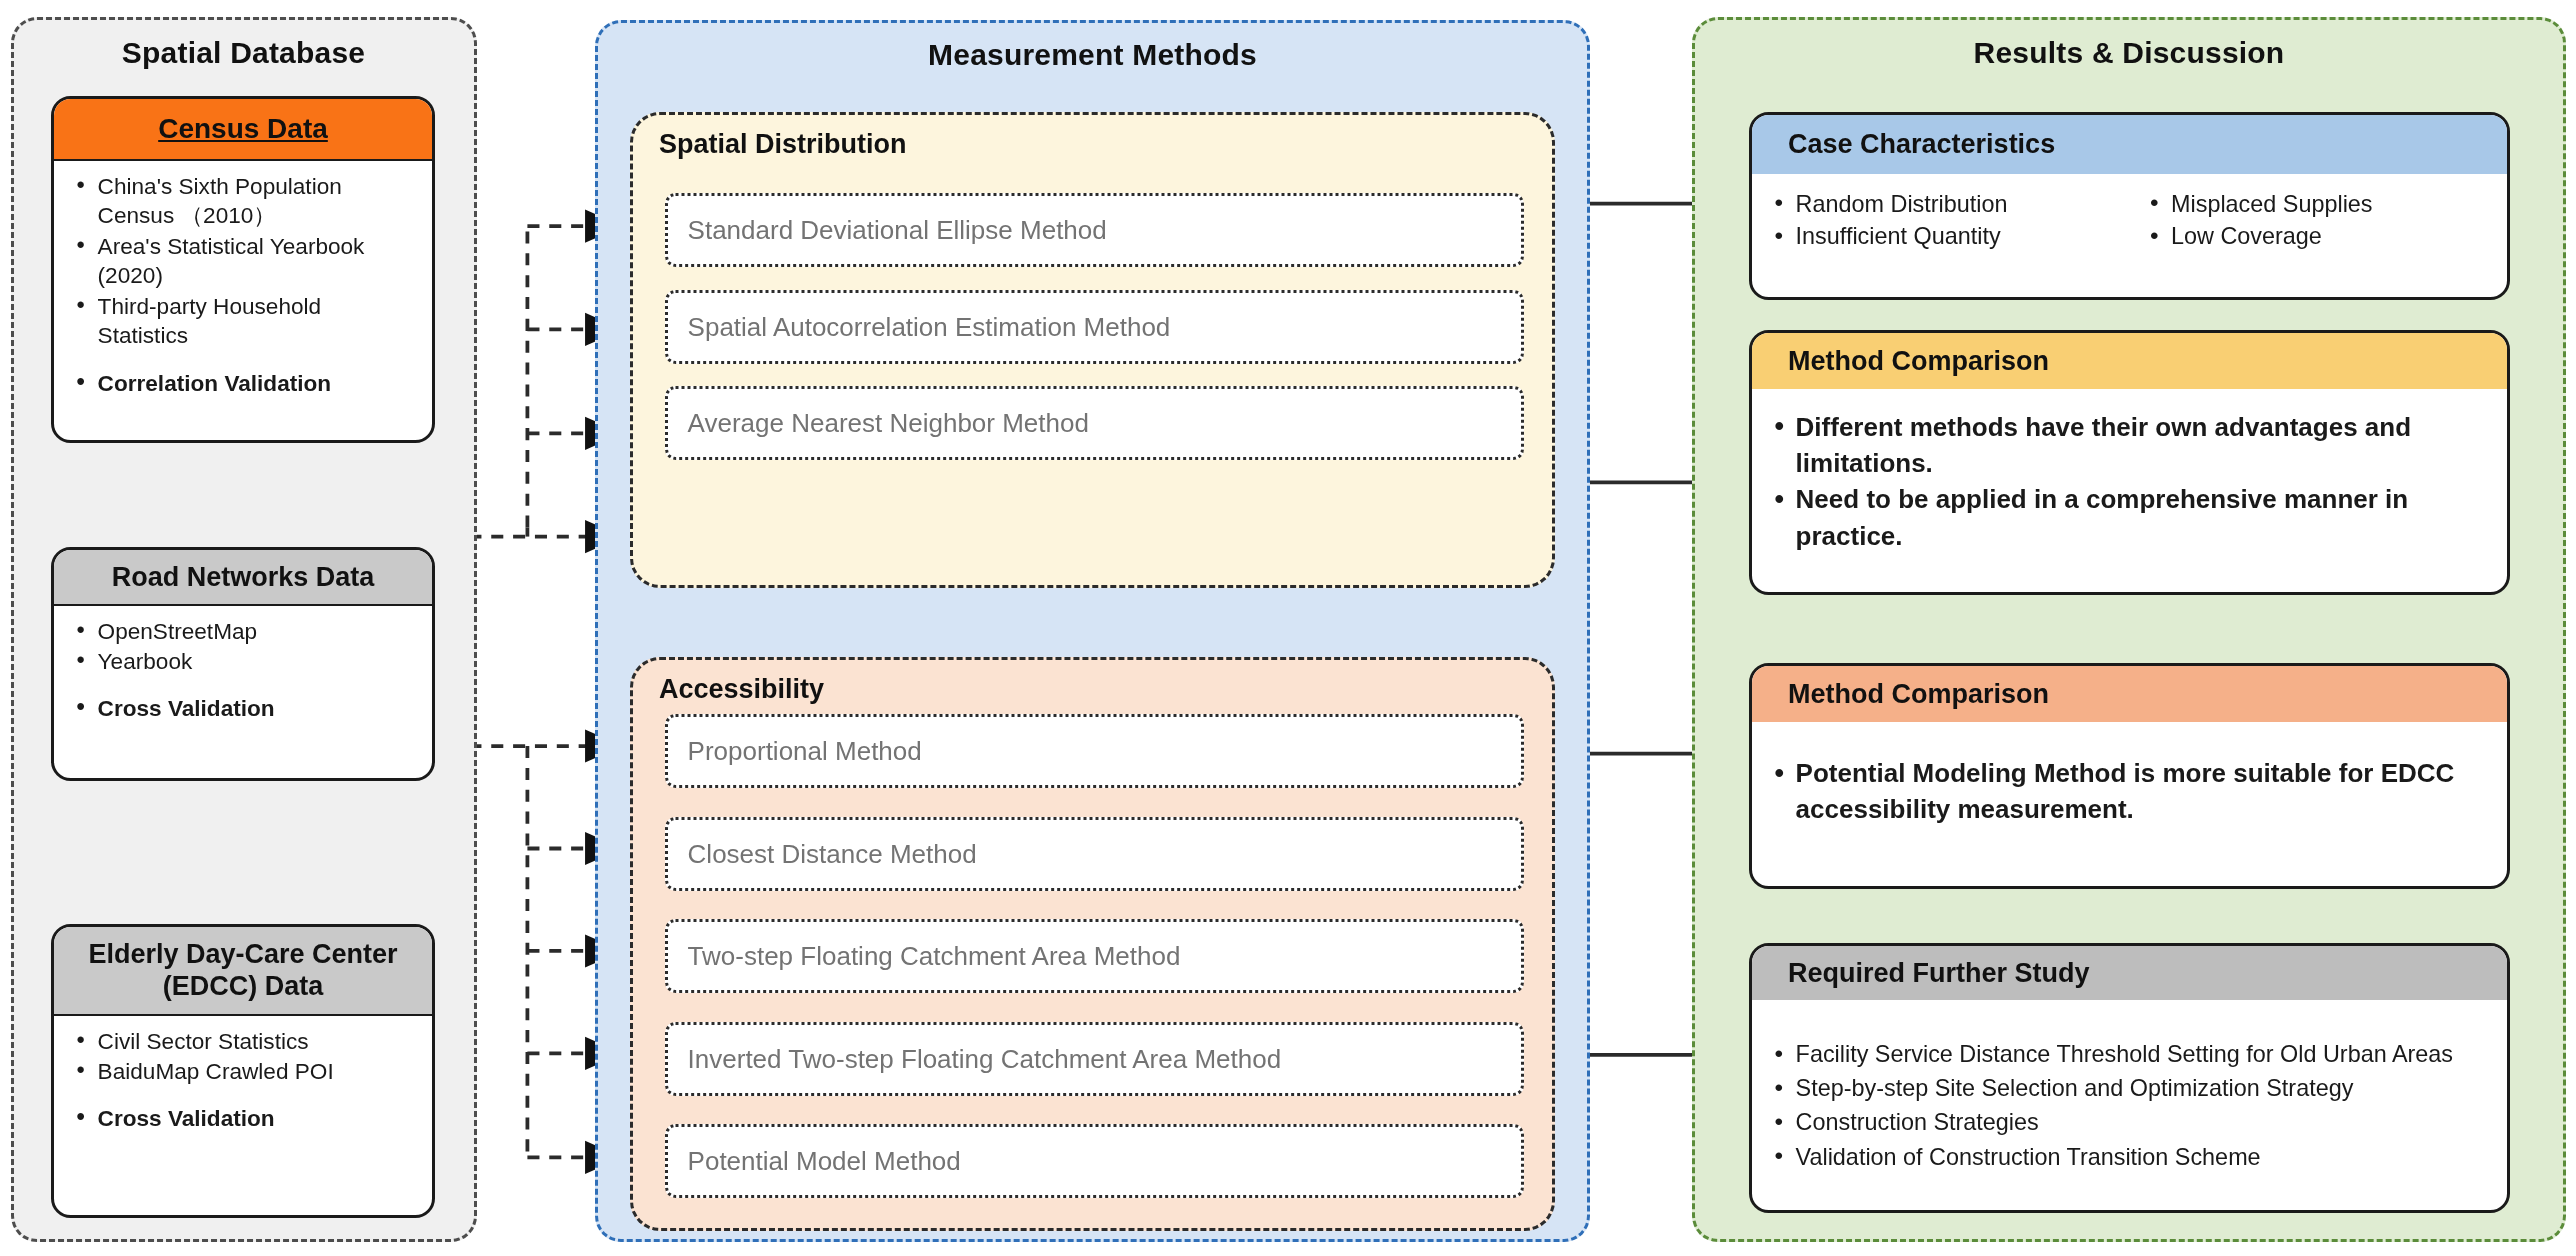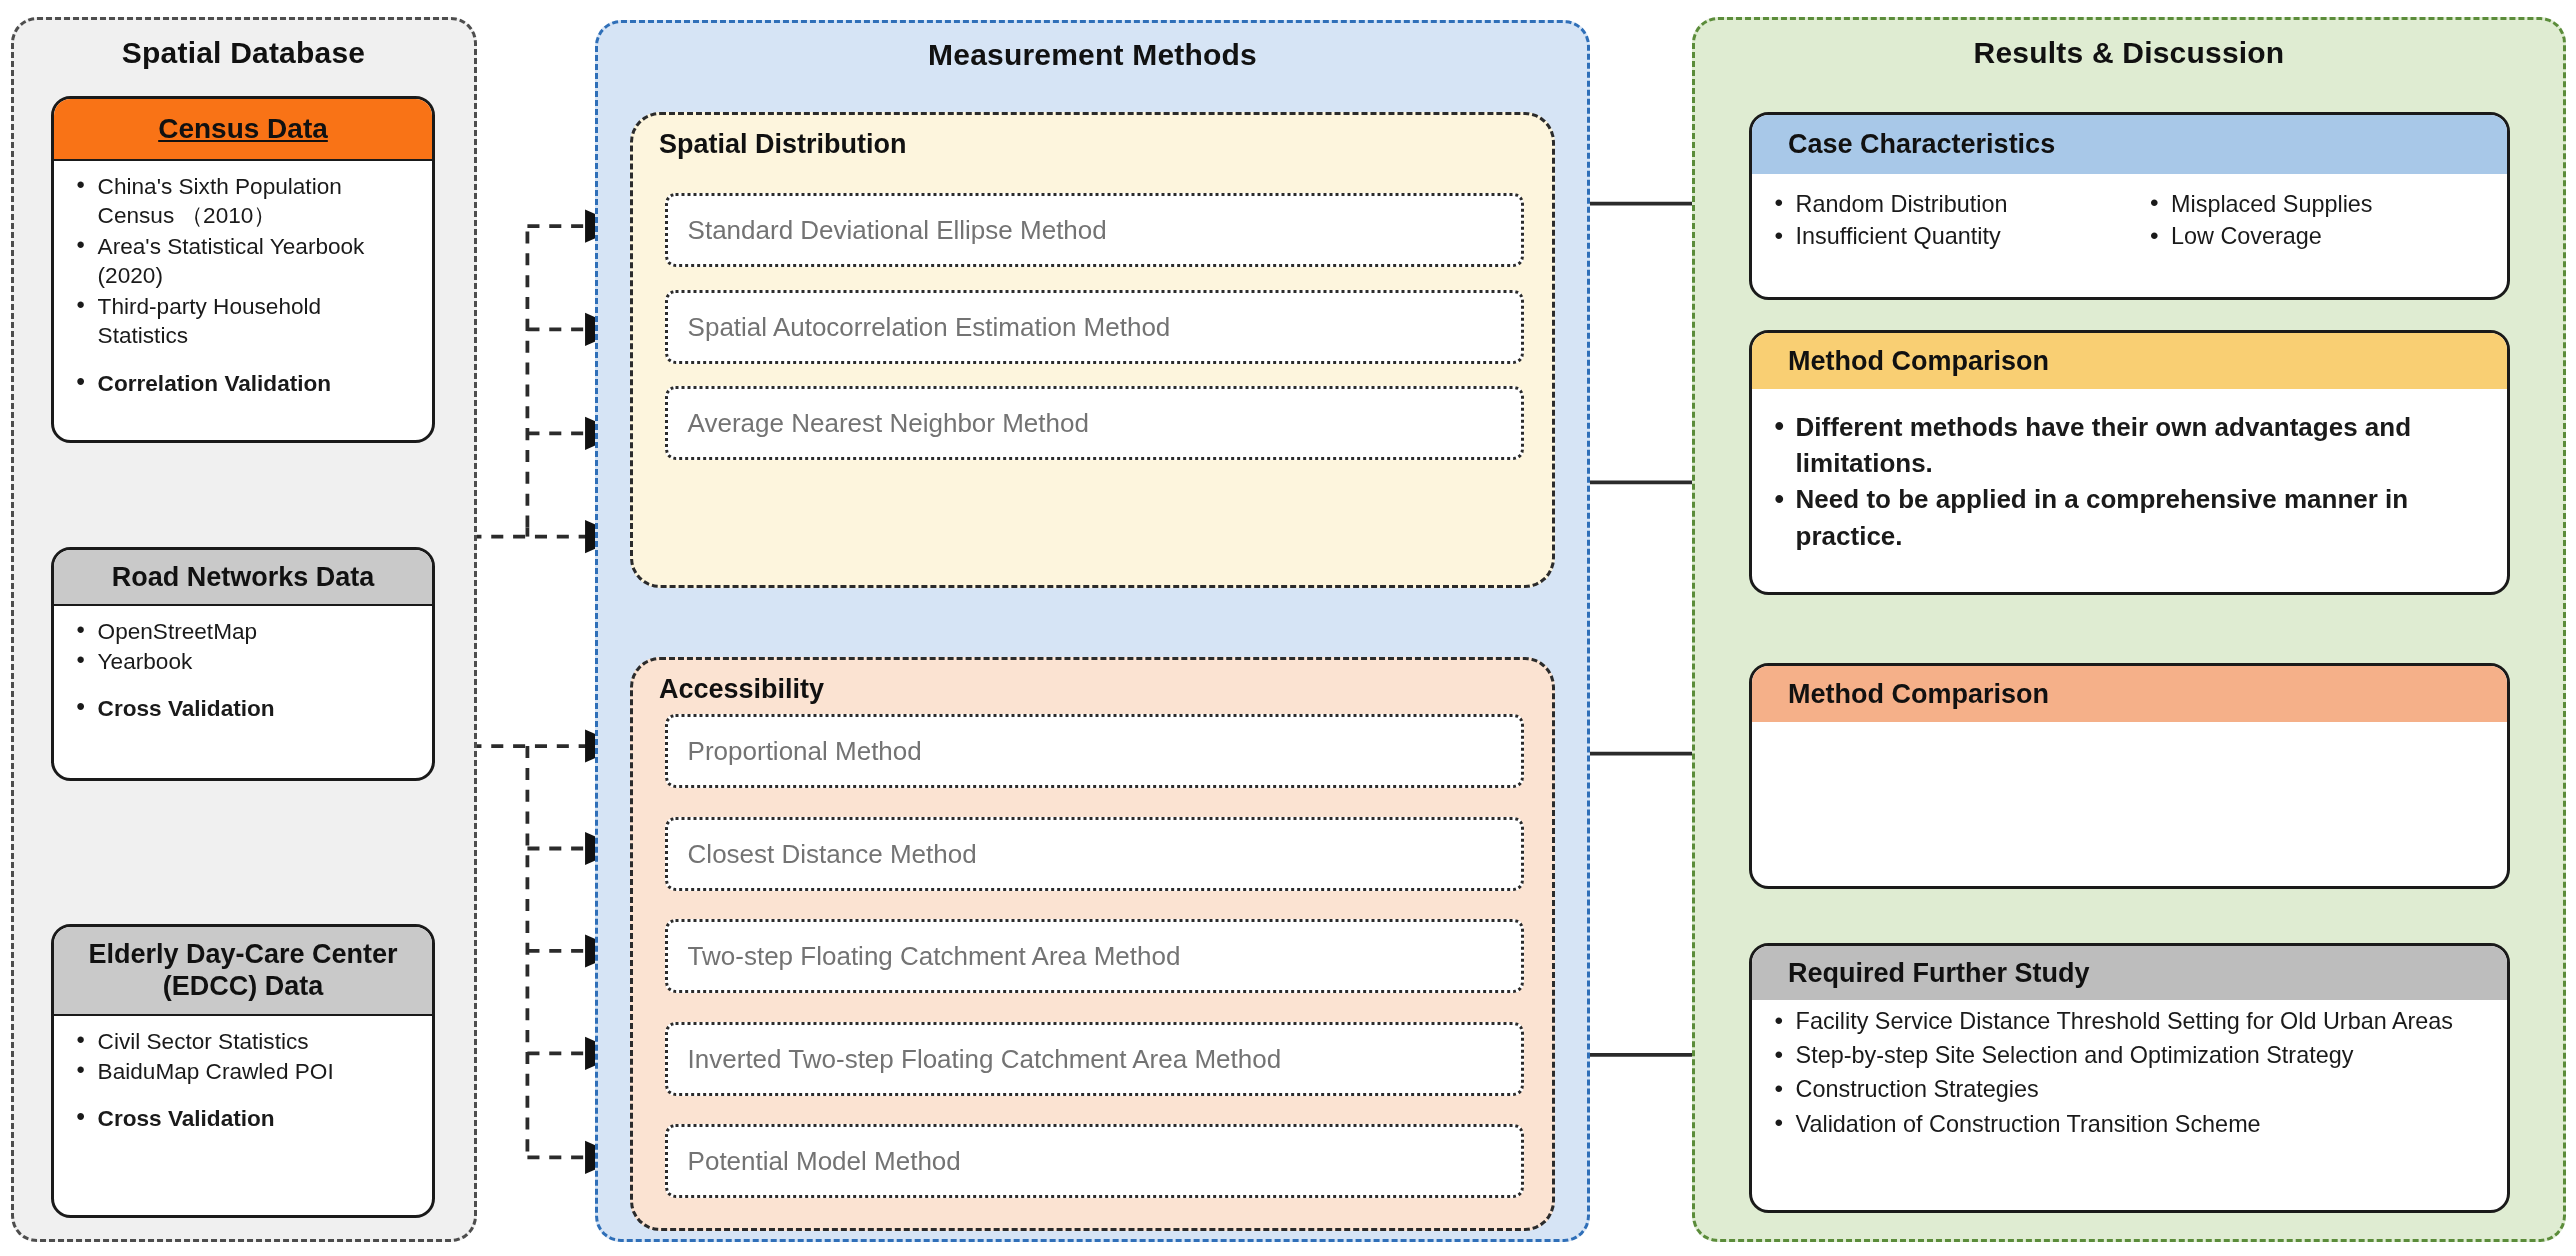--- a/index.html
+++ b/index.html
@@ -112,21 +112,21 @@
   #card-mc1 .card-body { padding-top: 19.6px; }
 
   #card-mc2 { left: 1749px; top: 663px; width: 761px; height: 226px; }
   #card-mc2 .card-head { height: 56px; background: #f5b089; font-size: 27px; }
   #card-mc2 ul { font-size: 26px; line-height: 1.40; font-weight: bold; }
   #card-mc2 .card-body { padding-top: 33px; }
 
   #card-rfs { left: 1749px; top: 943px; width: 761px; height: 270px; }
   #card-rfs .card-head { height: 54px; background: #bdbdbd; font-size: 27px; }
   #card-rfs ul { font-size: 23.4px; line-height: 1.46; }
-  #card-rfs .card-body { padding-top: 4px; }
+  #card-rfs .card-body { padding-top: 4px; margin-top: 33px; }
 
   
   svg.wires { position: absolute; left: 0; top: 0; width: 2576px; height: 1257px;
               pointer-events: none; }
 </style>
 </head>
 <body>
 
 <div id="stage">
 
@@ -275,20 +275,25 @@
     <div class="card-body">
       <ul class="bullets">
         <li>Different methods have their own advantages and limitations.</li>
         <li>Need to be applied in a comprehensive manner in practice.</li>
       </ul>
     </div>
   </div>
 
   <div class="card" id="card-mc2">
     <div class="card-head left">Method Comparison</div>
+    <div class="card-body">
+      <ul class="bullets">
+        <li>Potential Modeling Method is more suitable for EDCC accessibility measurement.</li>
+      </ul>
+    </div>
   </div>
 
   <div class="card" id="card-rfs">
     <div class="card-head left">Required Further Study</div>
     <div class="card-body">
       <ul class="bullets">
         <li>Facility Service Distance Threshold Setting for Old Urban Areas</li>
         <li>Step-by-step Site Selection and Optimization Strategy</li>
         <li>Construction Strategies</li>
         <li>Validation of Construction Transition Scheme</li>

